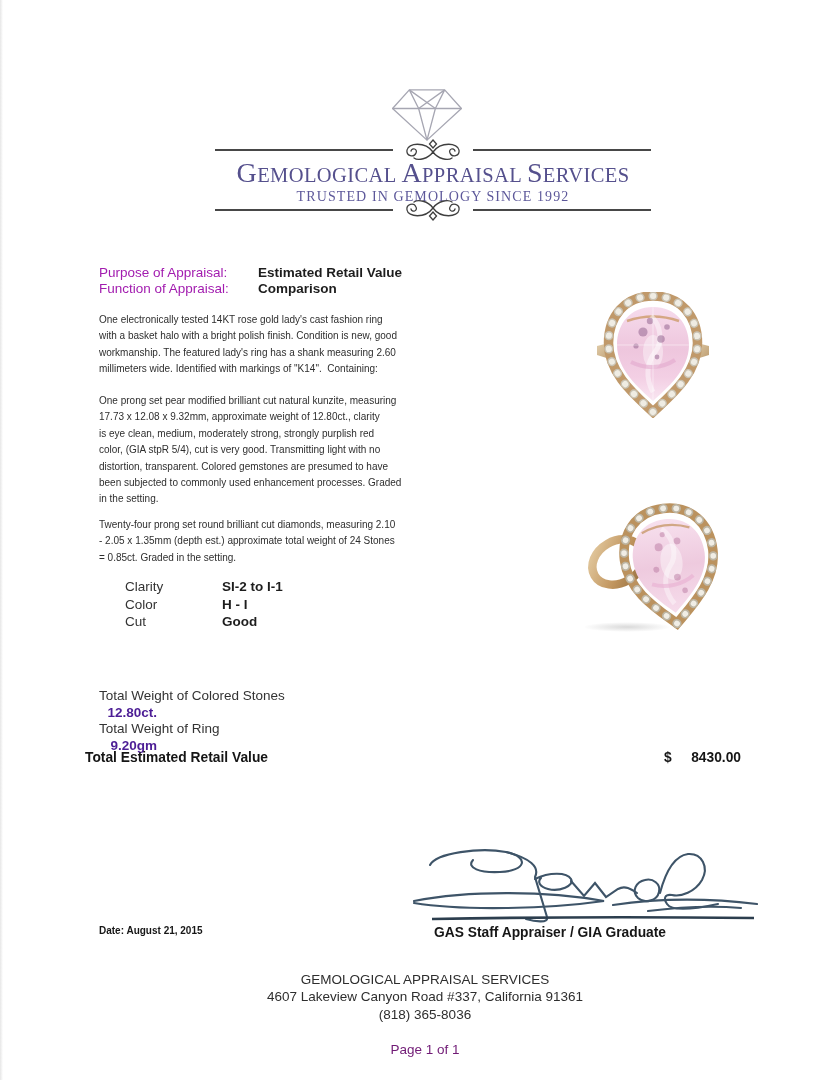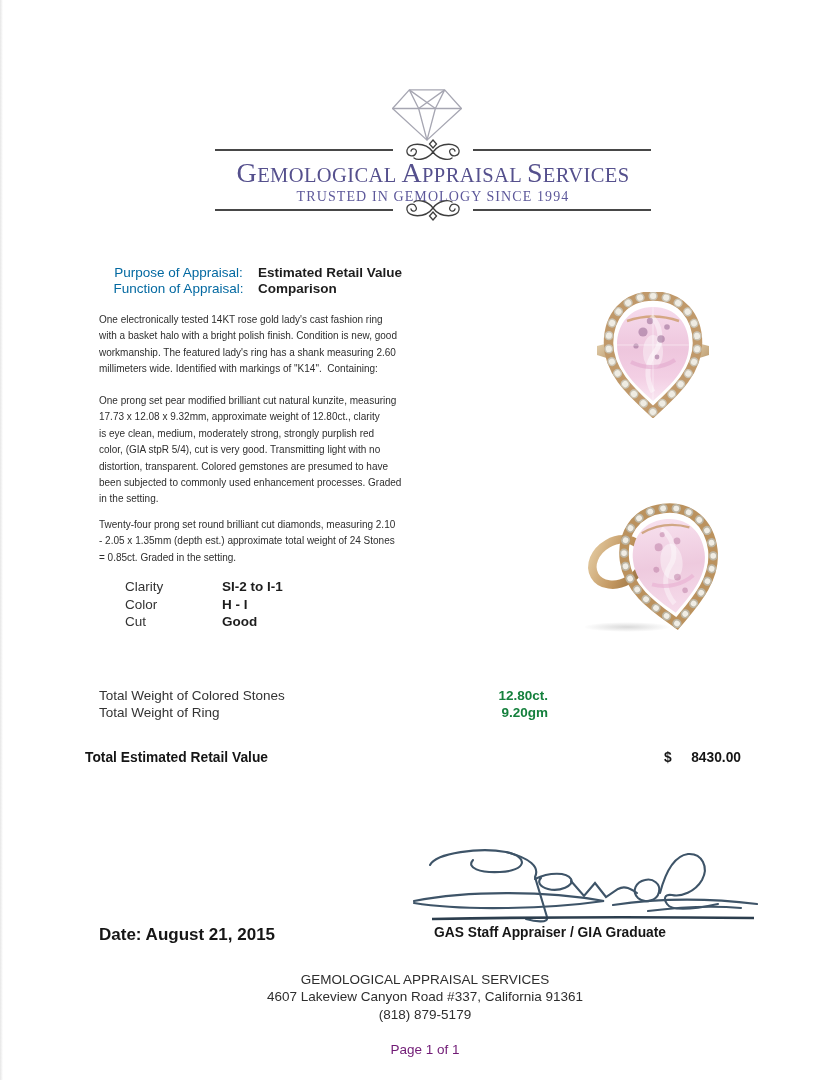--- a/index.html
+++ b/index.html
@@ -17,45 +17,45 @@
   .brand-title{position:absolute;left:197px;top:156px;width:472px;text-align:center;
         font-family:"Liberation Serif",serif;color:#55508d;font-size:20.5px;
         letter-spacing:.4px;line-height:34px;white-space:nowrap;}
   .brand-title .cap{font-size:28px;}
   .brand-tagline{position:absolute;left:215px;top:189px;width:436px;text-align:center;
         font-family:"Liberation Serif",serif;color:#5d589a;font-size:14px;letter-spacing:1.1px;}
 
   
   .fields{position:absolute;left:99px;top:265px;font-size:13.5px;line-height:16.3px;}
   .field-row{display:flex;}
-  .field-label{width:159px;color:#0369a1;text-align:center;}
+  .field-label{width:159px;color:#a21caf;}
   .field-value{font-weight:bold;color:#1d1d1d;}
   .para{position:absolute;left:99px;width:488px;font-size:10px;line-height:16.4px;
         white-space:pre-wrap;color:#2e2e2e;}
   .para-1{top:312px;}
   .para-2{top:393px;}
   .para-3{top:517px;}
 
   .grades{position:absolute;left:125px;top:578px;font-size:13.5px;line-height:17.7px;}
   .grade-row{display:flex;}
   .grade-label{width:97px;color:#333;}
   .grade-value{font-weight:bold;color:#1d1d1d;}
 
   .totals{position:absolute;left:99px;top:688px;font-size:13.5px;line-height:16.5px;}
-  .total-row{display:flex;}
+  .total-row{display:flex;flex-direction:column;}
   .total-label{width:391px;color:#333;}
-  .total-value{width:58px;text-align:right;font-weight:bold;color:#15803d;}
+  .total-value{width:58px;text-align:right;font-weight:bold;color:#4c1d95;}
 
   .grand-total{position:absolute;left:85px;top:750px;width:680px;font-size:13.8px;font-weight:bold;color:#151515;}
   .grand-total .currency{position:absolute;left:579px;}
   .grand-total .amount{position:absolute;left:590px;width:66px;text-align:right;}
 
   
   .signature-svg{position:absolute;left:408px;top:845px;}
-  .date-label{position:absolute;left:99px;top:925px;font-size:17px;font-weight:bold;color:#161616;}
+  .date-label{position:absolute;left:99px;top:925px;font-size:10px;font-weight:bold;color:#161616;}
   .appraiser-title{position:absolute;left:434px;top:925px;font-size:13.8px;font-weight:bold;color:#161616;}
 
   .footer{position:absolute;left:20px;top:971px;width:810px;text-align:center;
         font-size:13.5px;line-height:17.4px;color:#2e2e2e;}
   .footer .page-number{font-weight:normal;margin-top:18px;color:#701a75;}
 
   
   .ring-photo{position:absolute;}
   .ring-top{left:597px;top:292px;}
   .ring-side{left:585px;top:496px;}
@@ -82,21 +82,21 @@
         <path d="M35,3 l3.5,4 l-3.5,4 l-3.5,-4 Z"></path>
         <path d="M35,15 C27,4 10,6 9,13 C8,19 16,21 18,16 C20,12 14,10 13,14"></path>
         <path d="M35,15 C43,4 60,6 61,13 C62,19 54,21 52,16 C50,12 56,10 57,14"></path>
         <path d="M35,15 C30,22 20,24 16,21 M35,15 C40,22 50,24 54,21"></path>
       </g>
     </svg>
     <div class="rule"></div>
   </div>
 
   <div class="brand-title"><span class="cap">G</span>EMOLOGICAL <span class="cap">A</span>PPRAISAL <span class="cap">S</span>ERVICES</div>
-  <div class="brand-tagline">TRUSTED IN GEMOLOGY SINCE 1994</div>
+  <div class="brand-tagline">TRUSTED IN GEMOLOGY SINCE 1992</div>
 
   <div class="rule-row rule-bottom">
     <div class="rule"></div>
     <svg width="70" height="26" viewBox="0 0 70 26">
       <g fill="none" stroke="#3f3f3f" stroke-width="1.3" stroke-linecap="round" transform="translate(0,26) scale(1,-1)">
         <path d="M35,3 l3.5,4 l-3.5,4 l-3.5,-4 Z"></path>
         <path d="M35,15 C27,4 10,6 9,13 C8,19 16,21 18,16 C20,12 14,10 13,14"></path>
         <path d="M35,15 C43,4 60,6 61,13 C62,19 54,21 52,16 C50,12 56,10 57,14"></path>
         <path d="M35,15 C30,22 20,24 16,21 M35,15 C40,22 50,24 54,21"></path>
       </g>
@@ -256,16 +256,16 @@
     </g>
     <path d="M24,74 C130,72 250,72 346,73" fill="none" stroke="#2c3e4e" stroke-width="2.6" stroke-linecap="butt"></path>
   </svg>
 
   <div class="date-label">Date: August 21, 2015</div>
   <div class="appraiser-title">GAS Staff Appraiser / GIA Graduate</div>
 
   <div class="footer">
     <div>GEMOLOGICAL APPRAISAL SERVICES</div>
     <div>4607 Lakeview Canyon Road #337, California 91361</div>
-    <div>(818) 879-5179</div>
+    <div>(818) 365-8036</div>
     <div class="page-number">Page 1 of 1</div>
   </div>
 </div>
 
 </body></html>

